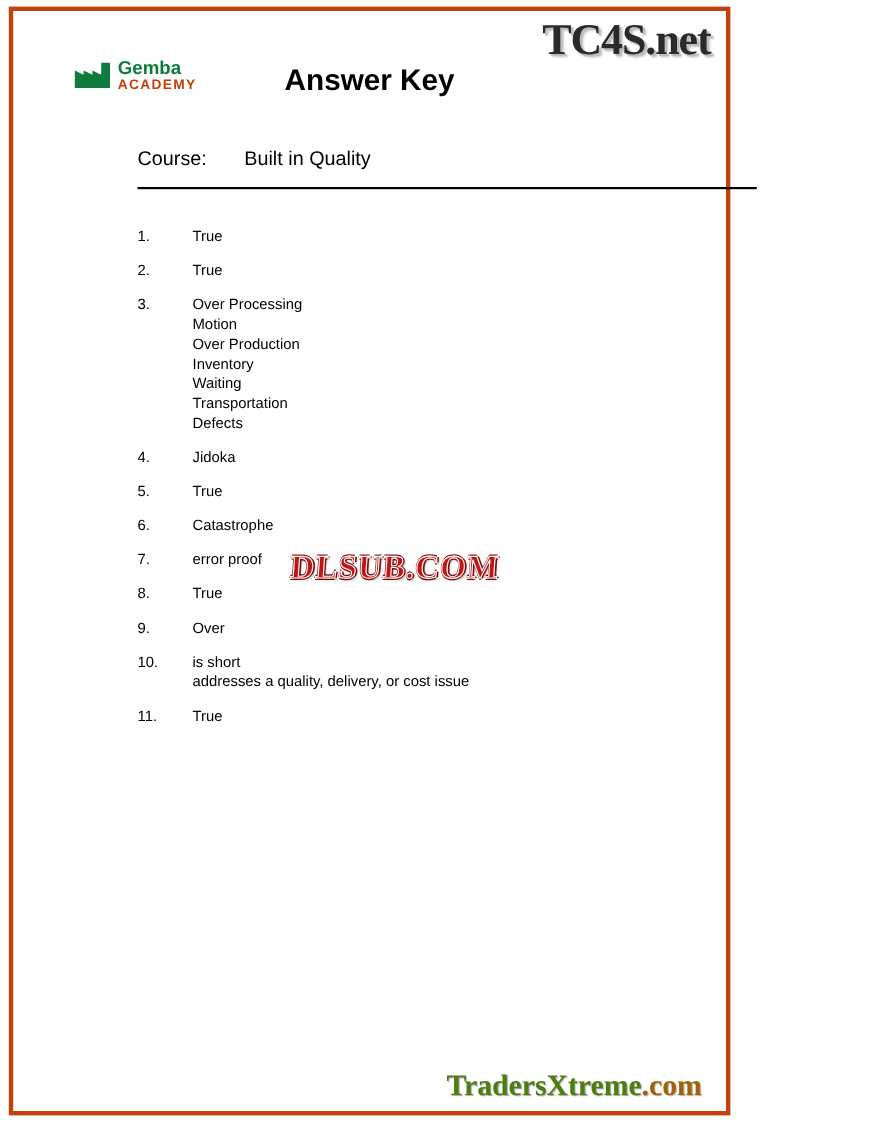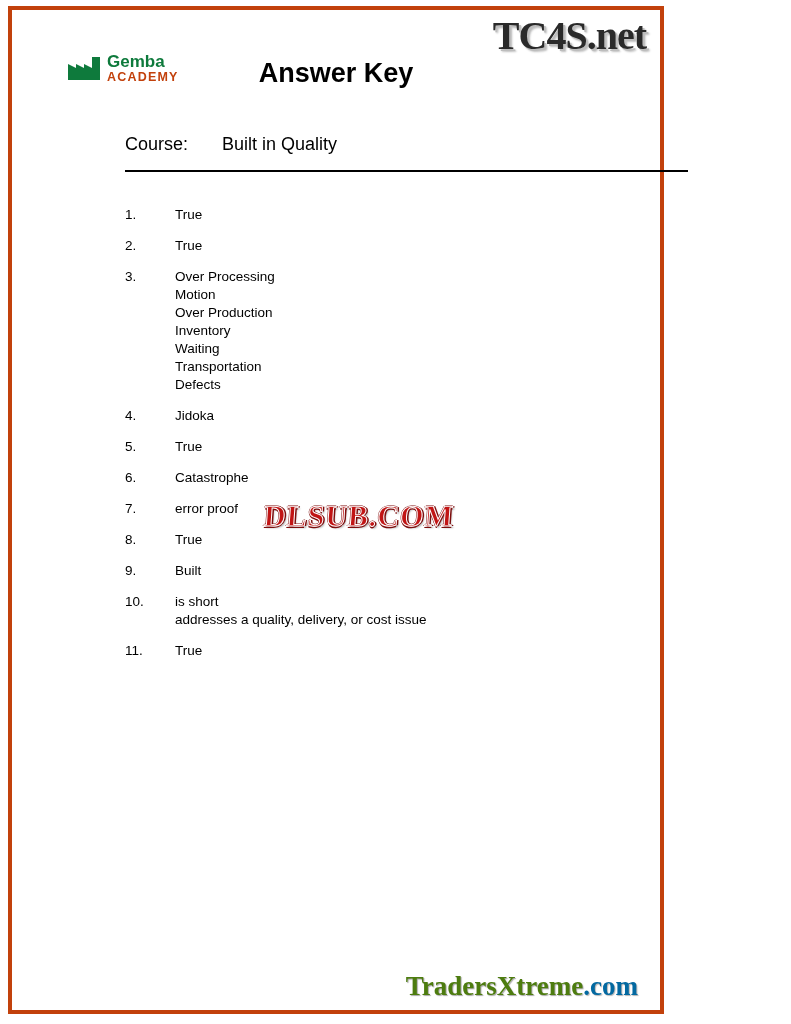--- a/index.html
+++ b/index.html
@@ -169,21 +169,21 @@
     font-family: "Liberation Serif", serif;
     font-weight: bold;
     font-size: 27px;
     white-space: nowrap;
   }
   .footer-red {
     color: #4d7c0f;
     text-shadow: 1px 1px 1px rgba(0,0,0,0.35);
   }
   .footer-black {
-    color: #0369a1;
+    color: #a16207;
     text-shadow: 1px 1px 1px rgba(0,0,0,0.3);
     text-align: center;
   }
 </style>
 </head>
 <body>
 
 <div class="page-sheet">
 
   <div class="tc4s-watermark">TC4S.net</div>
@@ -269,21 +269,21 @@
     <div class="answer-item">
       <div class="answer-num">8.</div>
       <div class="answer-lines">
         <div class="answer-line">True</div>
       </div>
     </div>
 
     <div class="answer-item">
       <div class="answer-num">9.</div>
       <div class="answer-lines">
-        <div class="answer-line">Built</div>
+        <div class="answer-line">Over</div>
       </div>
     </div>
 
     <div class="answer-item">
       <div class="answer-num">10.</div>
       <div class="answer-lines">
         <div class="answer-line">is short</div>
         <div class="answer-line">addresses a quality, delivery, or cost issue</div>
       </div>
     </div>

